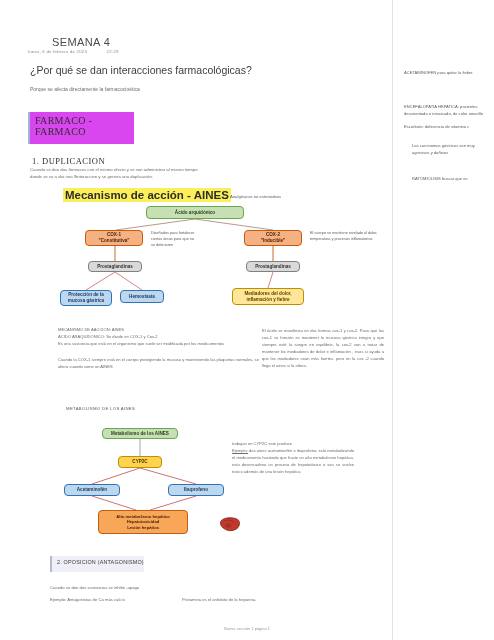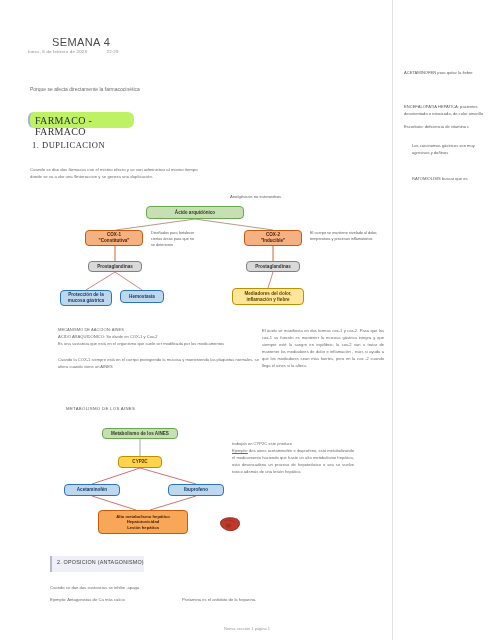--- a/index.html
+++ b/index.html
@@ -35,33 +35,32 @@
     font-size:10.5px;color:#3d3d3d;
   }
   .q-sub{
     position:absolute;left:30px;top:86px;
     font-size:5px;color:#6d6d6d;
   }
 
   
   .banner{
     position:absolute;left:28px;top:112px;
-    width:104px;height:16px;
-    background:#bef264;
+    width:104px;height:32px;
+    background:#d946ef;
     border-left:2px solid #9db6d4;
-    border-radius:6px;
   }
   .banner span{
     position:absolute;left:5px;top:3px;
     font-family:"Liberation Serif", serif;
     font-size:10px;color:#2f2f2f;letter-spacing:.3px;
   }
 
   .h-dup{
-    position:absolute;left:32px;top:140px;
+    position:absolute;left:32px;top:156px;
     font-family:"Liberation Serif", serif;
     font-size:8.5px;color:#2f2f2f;letter-spacing:.5px;
   }
   .p-dup{
     position:absolute;left:30px;top:166px;width:170px;
     font-size:4.3px;line-height:1.65;color:#6b6b6b;
   }
 
   
   .diagram1{
@@ -190,30 +189,32 @@
 <div class="page">
 
   <div class="col-rule"></div>
 
   <div class="hdr-title">SEMANA 4</div>
   <div class="hdr-meta">
     <span>lunes, 6 de febrero de 2023</span>
     <span class="time">22:29</span>
   </div>
 
+  <div class="q-title">¿Por qué se dan interacciones farmacológicas?</div>
   <div class="q-sub">Porque se afecta directamente la farmacocinética</div>
 
   <div class="banner">
     <span>FARMACO - FARMACO</span>
   </div>
 
   <div class="h-dup">1.  DUPLICACION</div>
   <div class="p-dup">Cuando se dan dos fármacos con el mismo efecto y se van administrar al mismo tiempo donde se va a dar una 9interaccion y se genera una duplicación.</div>
 
   <div class="diagram1">
+    <div class="d-title">Mecanismo de acción - AINES</div>
     <div class="d-title-sub">Analgésicos no esteroideos</div>
 
     <svg class="conn">
       <line x1="137" y1="33" x2="58" y2="44" stroke="#9a6a5a" stroke-width="0.7"></line>
       <line x1="137" y1="33" x2="215" y2="44" stroke="#9a6a5a" stroke-width="0.7"></line>
       <line x1="57" y1="60" x2="57" y2="75" stroke="#c55a11" stroke-width="0.9"></line>
       <line x1="215" y1="60" x2="215" y2="75" stroke="#c55a11" stroke-width="0.9"></line>
       <line x1="57" y1="86" x2="28" y2="104" stroke="#c0504d" stroke-width="0.7"></line>
       <line x1="57" y1="86" x2="84" y2="104" stroke="#c0504d" stroke-width="0.7"></line>
       <line x1="215" y1="86" x2="210" y2="102" stroke="#c0504d" stroke-width="0.7"></line>

